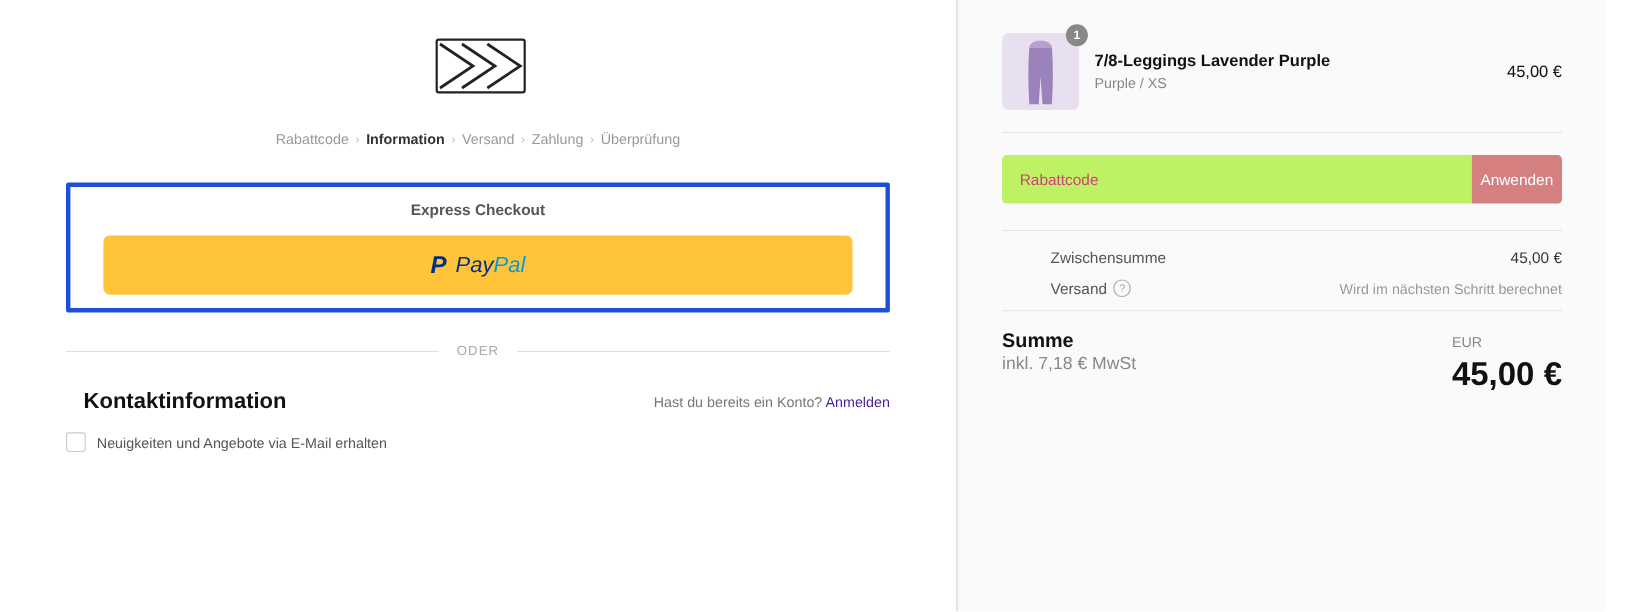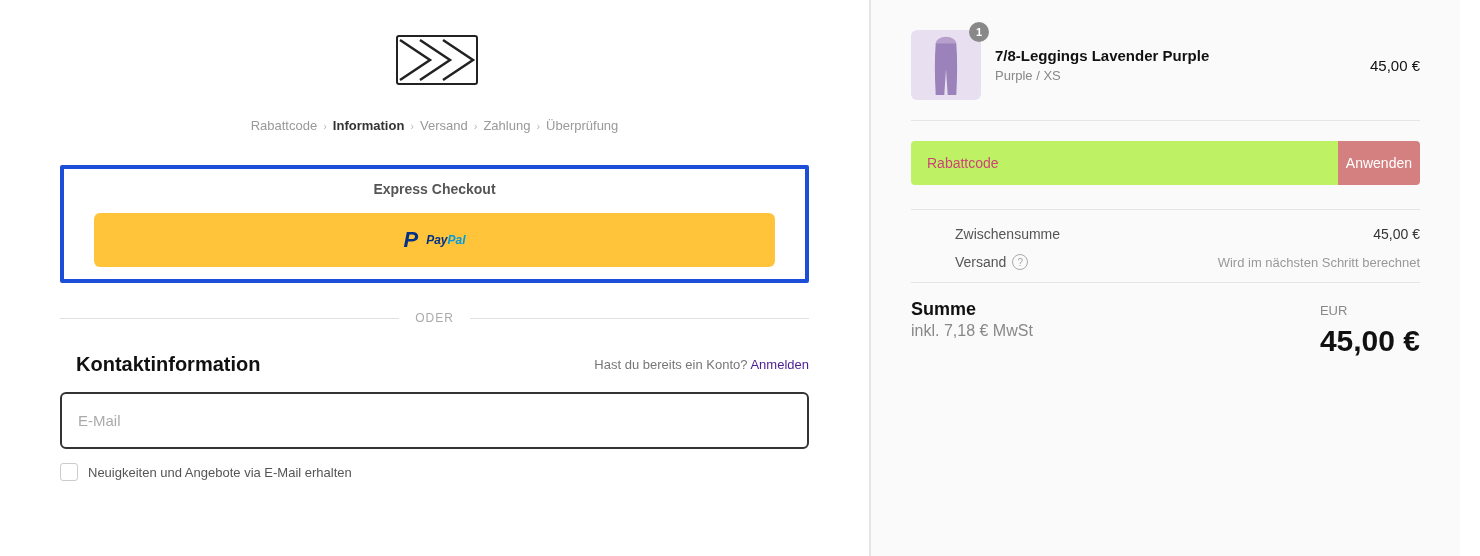--- a/index.html
+++ b/index.html
@@ -407,41 +407,38 @@
     <span class="crumb">Zahlung</span>
     <span class="chevron">›</span>
     <span class="crumb">Überprüfung</span>
   </nav>
 
   <div class="express-checkout-box">
     <div class="express-checkout-title">Express Checkout</div>
     <button class="paypal-button">
 
       <span style="color:#003087; font-size:22px; font-weight:900; font-style:italic;">P</span>
-      <span style="font-size:12px; font-weight:700; font-style:italic;">
+      <span style="font-size:20px; font-weight:400; font-style:italic;">
         <span style="color:#003087;">Pay</span><span style="color:#009cde;">Pal</span>
       </span>
     </button>
   </div>
 
   <div class="oder-divider">
     <span>ODER</span>
   </div>
 
   <div class="section-header">
     <h2 class="section-title">Kontaktinformation</h2>
     <div class="login-prompt">
       <span>Hast du bereits ein Konto?</span>
       <a href="#">Anmelden</a>
     </div>
   </div>
 
-  <div class="email-input-wrapper">
-    <input type="email" class="email-input" placeholder="E-Mail" style="">
-  </div>
 
   <div class="newsletter-row">
     <div class="newsletter-checkbox"></div>
     <label>Neuigkeiten und Angebote via E-Mail erhalten</label>
   </div>
 
 </div>
 
 <div class="right-panel">
 

